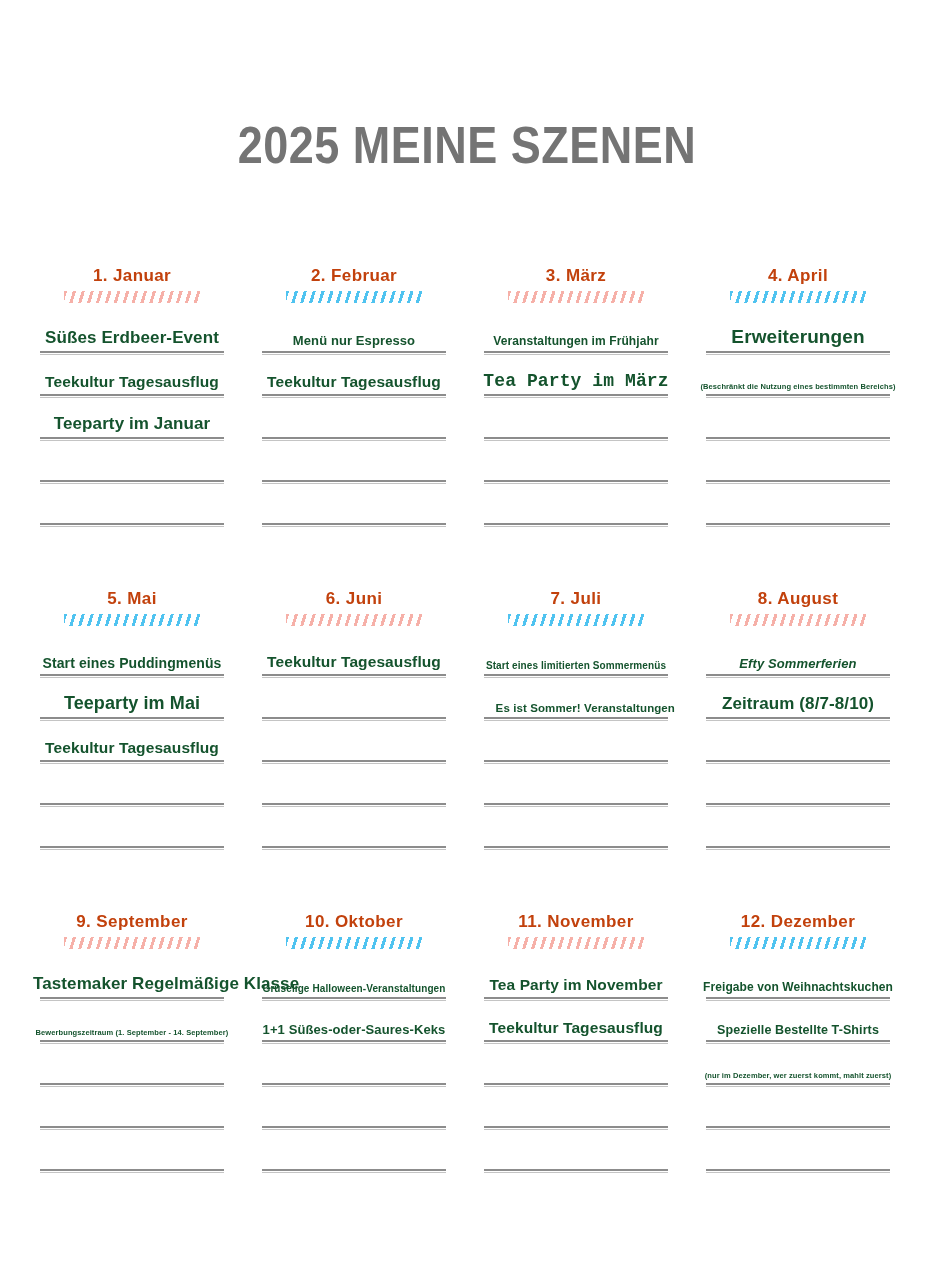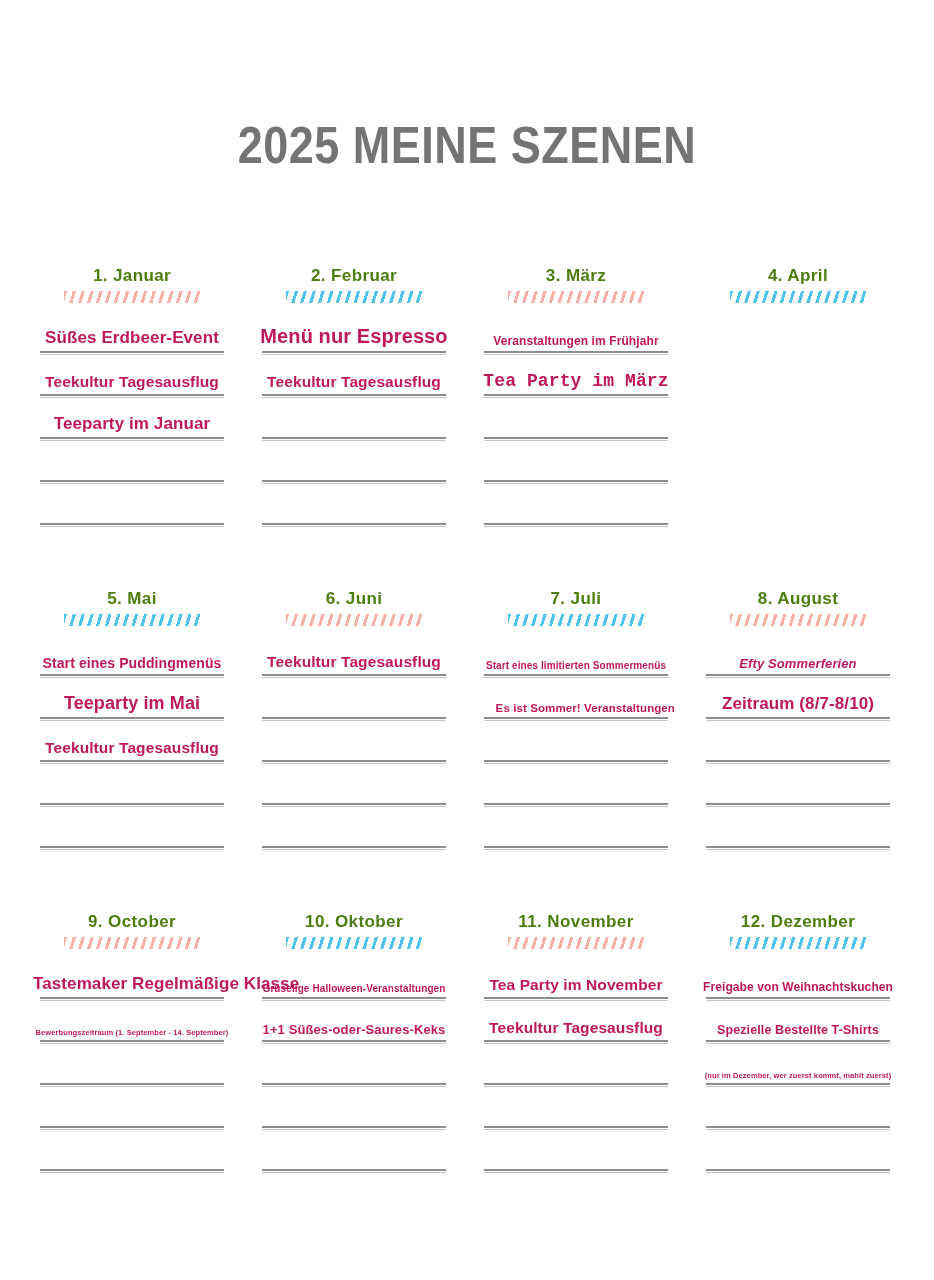--- a/index.html
+++ b/index.html
@@ -25,35 +25,35 @@
     display: grid;
     grid-template-columns: repeat(4, 1fr);
     column-gap: 38px;
     row-gap: 62px;
   }
   .month-name {
     text-align: center;
     font-size: 17px;
     font-weight: 700;
     letter-spacing: 0.4px;
-    color: #4d7c0f;
+    color: #c2410c;
     white-space: nowrap;
   }
   .dashes {
     width: 136px; height: 12px;
     margin: 5px auto 9px;
   }
   .slot { height: 43px; position: relative; }
   .slot-text {
     position: absolute; left: -7px; right: -7px; bottom: 7px;
     text-align: center;
     white-space: nowrap;
     font-weight: 600;
     letter-spacing: 0.1px;
-    color: #be185d;
+    color: #14532d;
   }
   .rule {
     position: absolute; bottom: 0; left: 0; right: 0; height: 4px;
     background: linear-gradient(to bottom,
       #8c8c8c 0, #8c8c8c 2px,
       transparent 2px, transparent 3px,
       #c4c4c4 3px, #c4c4c4 4px);
   }
 </style>
 </head>
@@ -85,21 +85,21 @@
           <div class="rule"></div>
         </div>
       </div>
   </section>
 
   <section class="month">
     <div class="month-name">2. Februar</div>
     <div class="dashes" style="background-image: repeating-linear-gradient(107deg, rgb(79, 195, 240) 0px, rgb(79, 195, 240) 3px, transparent 3px, transparent 8.5px);"></div>
     <div>
         <div class="slot">
-          <div class="slot-text" style="font-size: 20px;">Menü nur Espresso</div>
+          <div class="slot-text" style="font-size: 13px;">Menü nur Espresso</div>
           <div class="rule"></div>
         </div>
         <div class="slot">
           <div class="slot-text" style="font-size: 15.5px;">Teekultur Tagesausflug</div>
           <div class="rule"></div>
         </div>
         <div class="slot">
           <div class="rule"></div>
         </div>
         <div class="slot">
@@ -131,20 +131,39 @@
         </div>
         <div class="slot">
           <div class="rule"></div>
         </div>
       </div>
   </section>
 
   <section class="month">
     <div class="month-name">4. April</div>
     <div class="dashes" style="background-image: repeating-linear-gradient(107deg, rgb(79, 195, 240) 0px, rgb(79, 195, 240) 3px, transparent 3px, transparent 8.5px);"></div>
+    <div>
+        <div class="slot">
+          <div class="slot-text" style="font-size: 19px;">Erweiterungen</div>
+          <div class="rule"></div>
+        </div>
+        <div class="slot">
+          <div class="slot-text" style="font-size: 7.5px;">(Beschränkt die Nutzung eines bestimmten Bereichs)</div>
+          <div class="rule"></div>
+        </div>
+        <div class="slot">
+          <div class="rule"></div>
+        </div>
+        <div class="slot">
+          <div class="rule"></div>
+        </div>
+        <div class="slot">
+          <div class="rule"></div>
+        </div>
+      </div>
   </section>
 
   <section class="month">
     <div class="month-name">5. Mai</div>
     <div class="dashes" style="background-image: repeating-linear-gradient(107deg, rgb(79, 195, 240) 0px, rgb(79, 195, 240) 3px, transparent 3px, transparent 8.5px);"></div>
     <div>
         <div class="slot">
           <div class="slot-text" style="font-size: 14px;">Start eines Puddingmenüs</div>
           <div class="rule"></div>
         </div>
@@ -230,21 +249,21 @@
         <div class="slot">
           <div class="rule"></div>
         </div>
         <div class="slot">
           <div class="rule"></div>
         </div>
       </div>
   </section>
 
   <section class="month">
-    <div class="month-name">9. October</div>
+    <div class="month-name">9. September</div>
     <div class="dashes" style="background-image: repeating-linear-gradient(107deg, rgb(246, 176, 168) 0px, rgb(246, 176, 168) 3px, transparent 3px, transparent 8.5px);"></div>
     <div>
         <div class="slot">
           <div class="slot-text" style="font-size: 17px;">Tastemaker Regelmäßige Klasse</div>
           <div class="rule"></div>
         </div>
         <div class="slot">
           <div class="slot-text" style="font-size: 7.5px;">Bewerbungszeitraum (1. September - 14. September)</div>
           <div class="rule"></div>
         </div>

